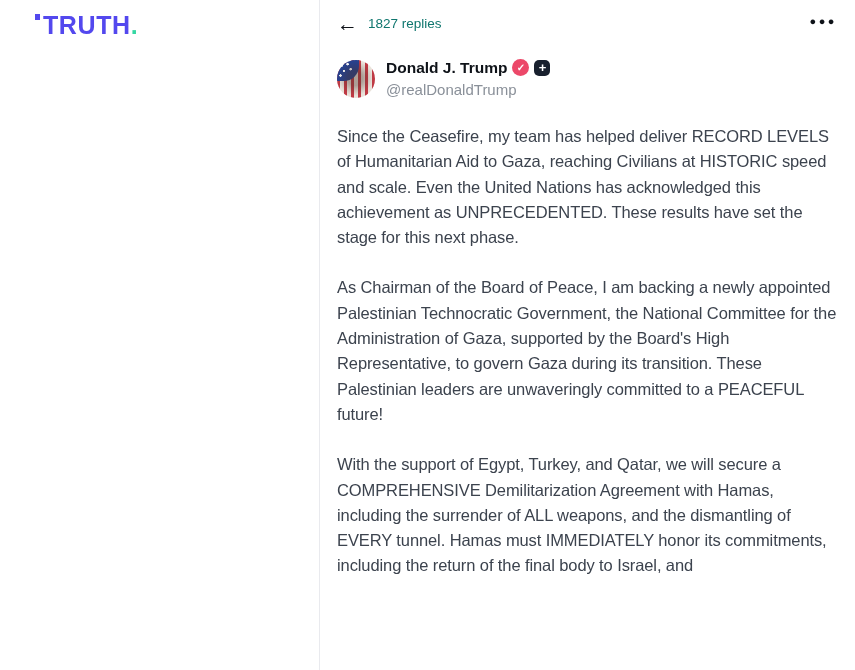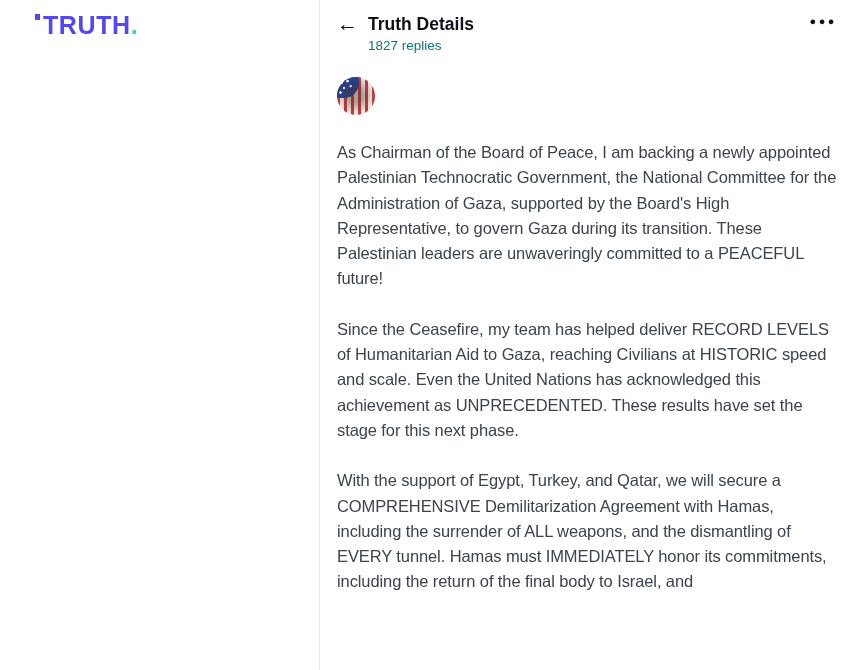--- a/index.html
+++ b/index.html
@@ -108,37 +108,48 @@
     </div>
   </aside>
 
   <main class="main">
 
     <header class="detail-header">
       <button class="back-button">
         <span>←</span>
       </button>
       <div class="header-titles">
-        <span class="page-title">Truth Details</span>
         <span class="replies-count">1827 replies</span>
       </div>
       <button class="more-button">
         <span>●●●</span>
       </button>
     </header>
 
     <section class="post">
 
       <div class="post-header">
         <div class="avatar"></div>
+        <div class="author-block">
+          <div class="author-name-row">
+            <span class="author-name">Donald J. Trump</span>
+            <span class="verified-badge">
+              <span>✓</span>
+            </span>
+            <button class="plus-badge">
+              <span>+</span>
+            </button>
+          </div>
+          <span class="author-handle">@realDonaldTrump</span>
+        </div>
       </div>
 
       <div class="post-body">
+        <p>Since the Ceasefire, my team has helped deliver RECORD LEVELS of Humanitarian Aid to Gaza, reaching Civilians at HISTORIC speed and scale. Even the United Nations has acknowledged this achievement as UNPRECEDENTED. These results have set the stage for this next phase.</p>
         <p>As Chairman of the Board of Peace, I am backing a newly appointed Palestinian Technocratic Government, the National Committee for the Administration of Gaza, supported by the Board's High Representative, to govern Gaza during its transition. These Palestinian leaders are unwaveringly committed to a PEACEFUL future!</p>
-        <p>Since the Ceasefire, my team has helped deliver RECORD LEVELS of Humanitarian Aid to Gaza, reaching Civilians at HISTORIC speed and scale. Even the United Nations has acknowledged this achievement as UNPRECEDENTED. These results have set the stage for this next phase.</p>
         <p>With the support of Egypt, Turkey, and Qatar, we will secure a COMPREHENSIVE Demilitarization Agreement with Hamas, including the surrender of ALL weapons, and the dismantling of EVERY tunnel. Hamas must IMMEDIATELY honor its commitments, including the return of the final body to Israel, and</p>
       </div>
 
     </section>
 
   </main>
 
 </div>
 
 </body></html>

